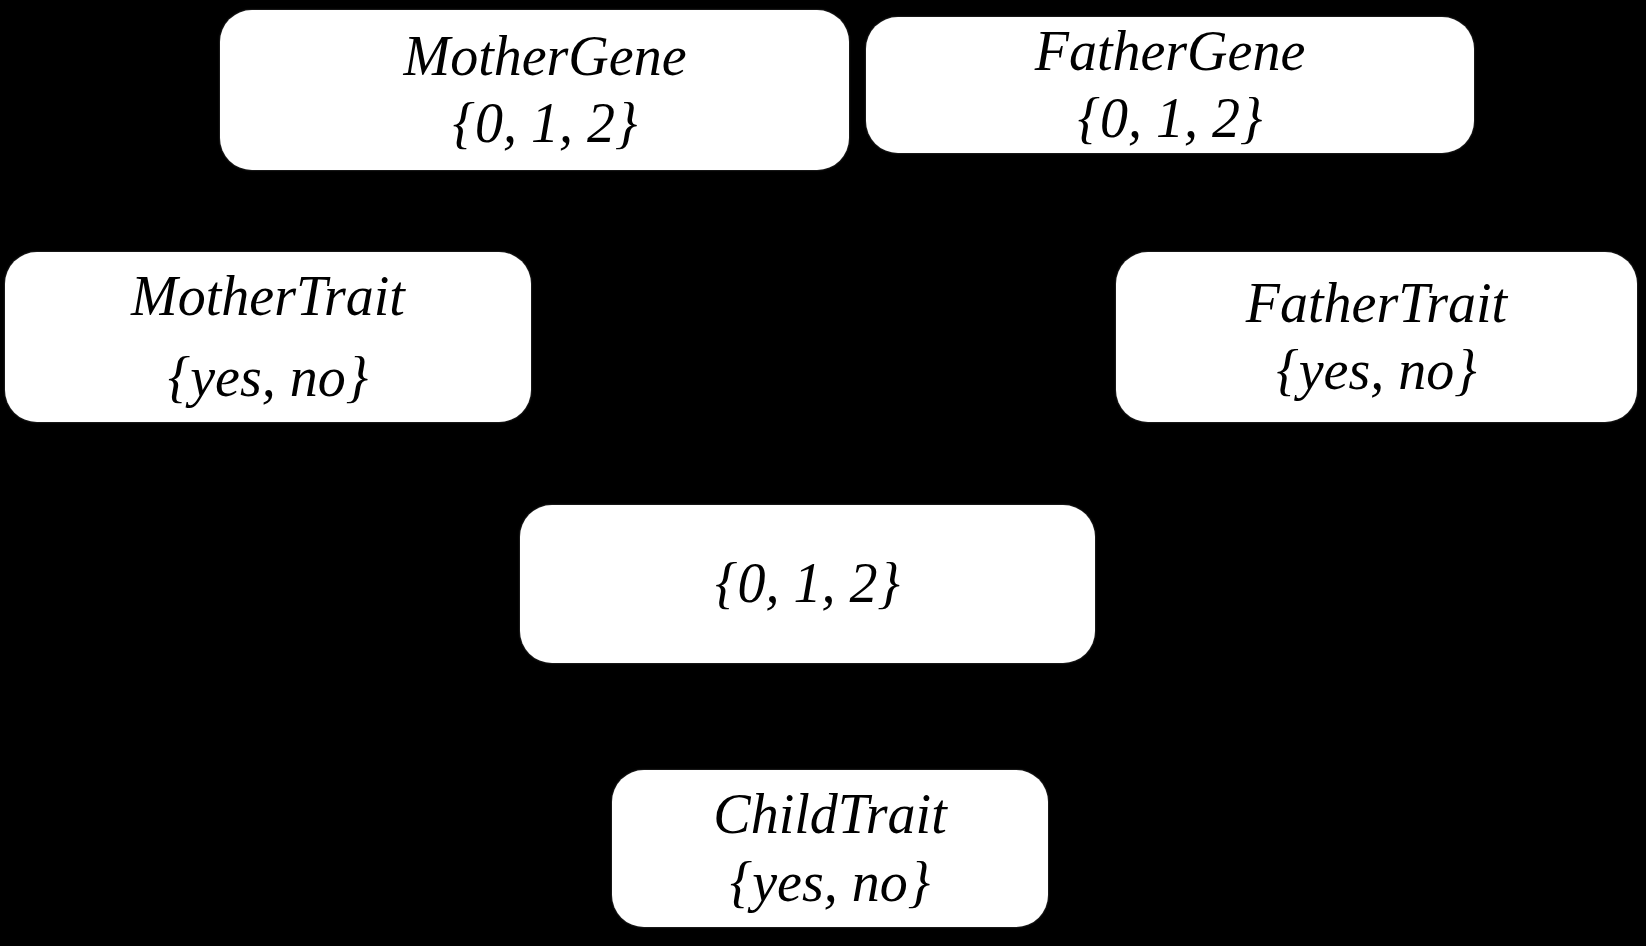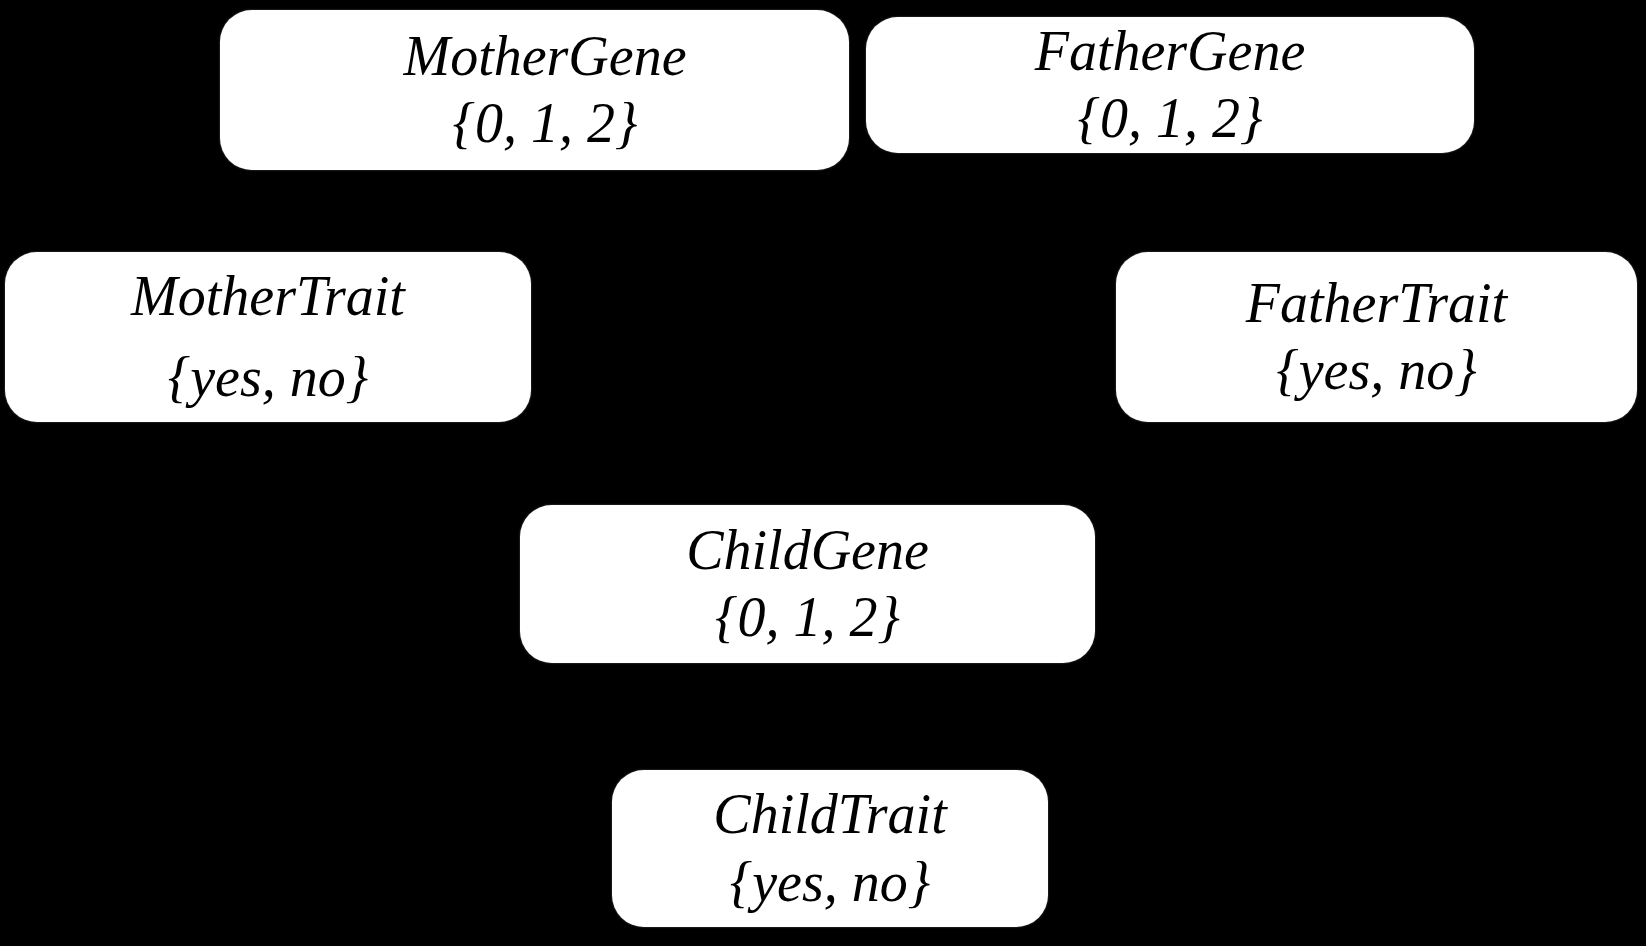--- a/index.html
+++ b/index.html
@@ -59,21 +59,20 @@
     <div class="node-label">MotherTrait</div>
     <div class="node-domain">{yes, no}</div>
   </div>
 
   <div class="node" id="node-father-trait" style="background: rgb(255, 255, 255); color: rgb(0, 0, 0);">
     <div class="node-label">FatherTrait</div>
     <div class="node-domain">{yes, no}</div>
   </div>
 
   <div class="node" id="node-child-gene" style="background: rgb(255, 255, 255); color: rgb(0, 0, 0);">
-    <div class="node-label">ChildGene</div>
     <div class="node-domain">{0, 1, 2}</div>
   </div>
 
   <div class="node" id="node-child-trait" style="background: rgb(255, 255, 255); color: rgb(0, 0, 0);">
     <div class="node-label">ChildTrait</div>
     <div class="node-domain">{yes, no}</div>
   </div>
 
 </div>
 

